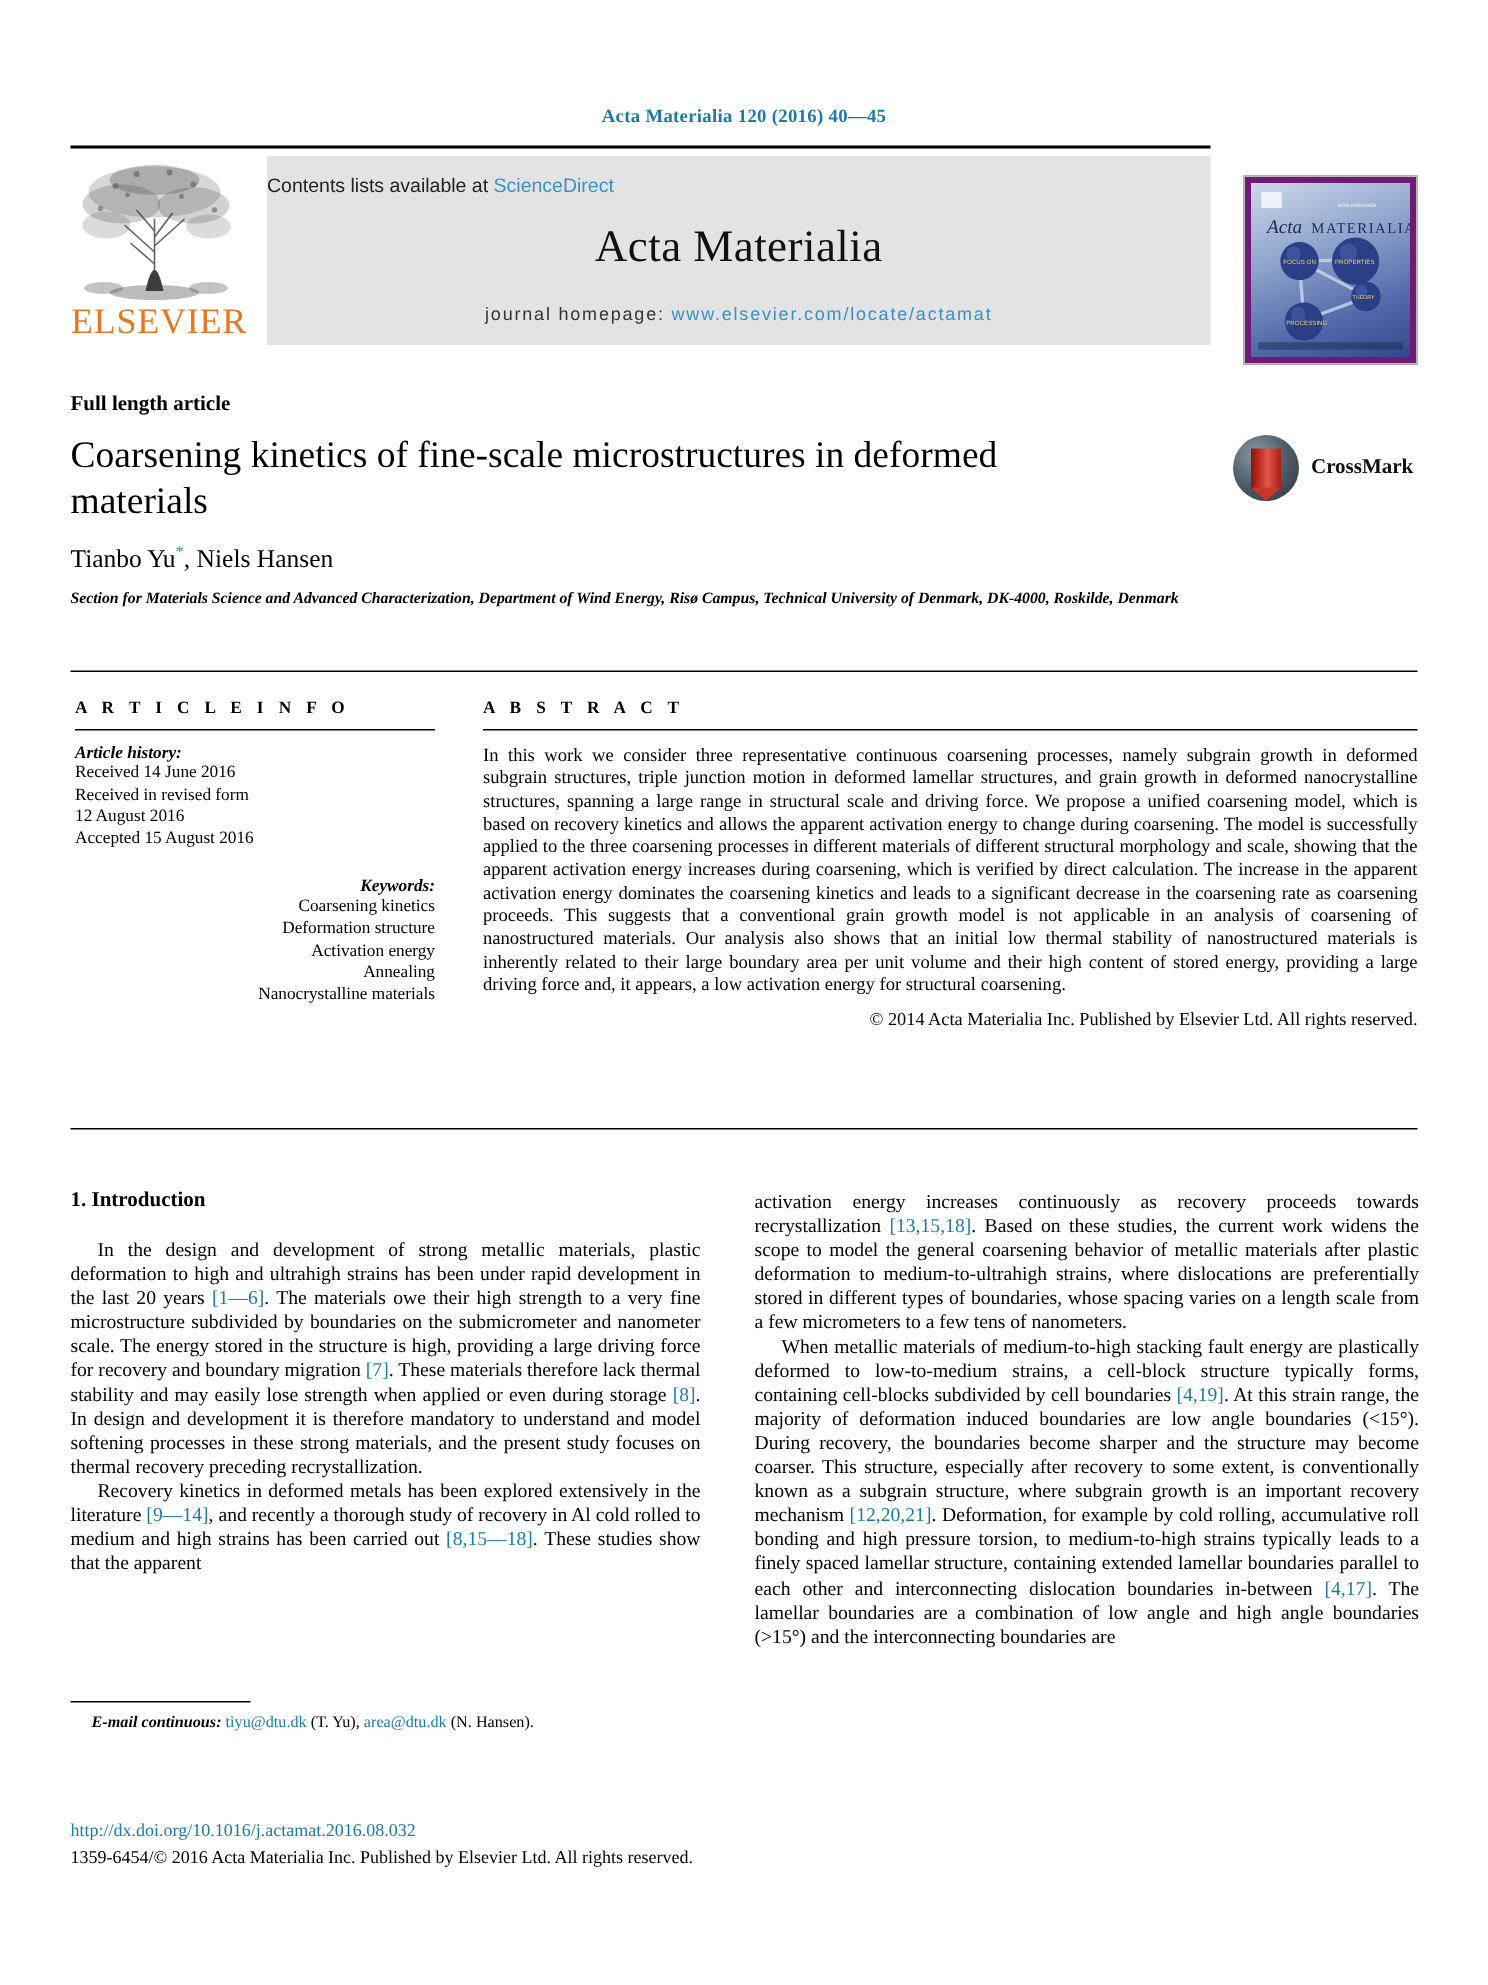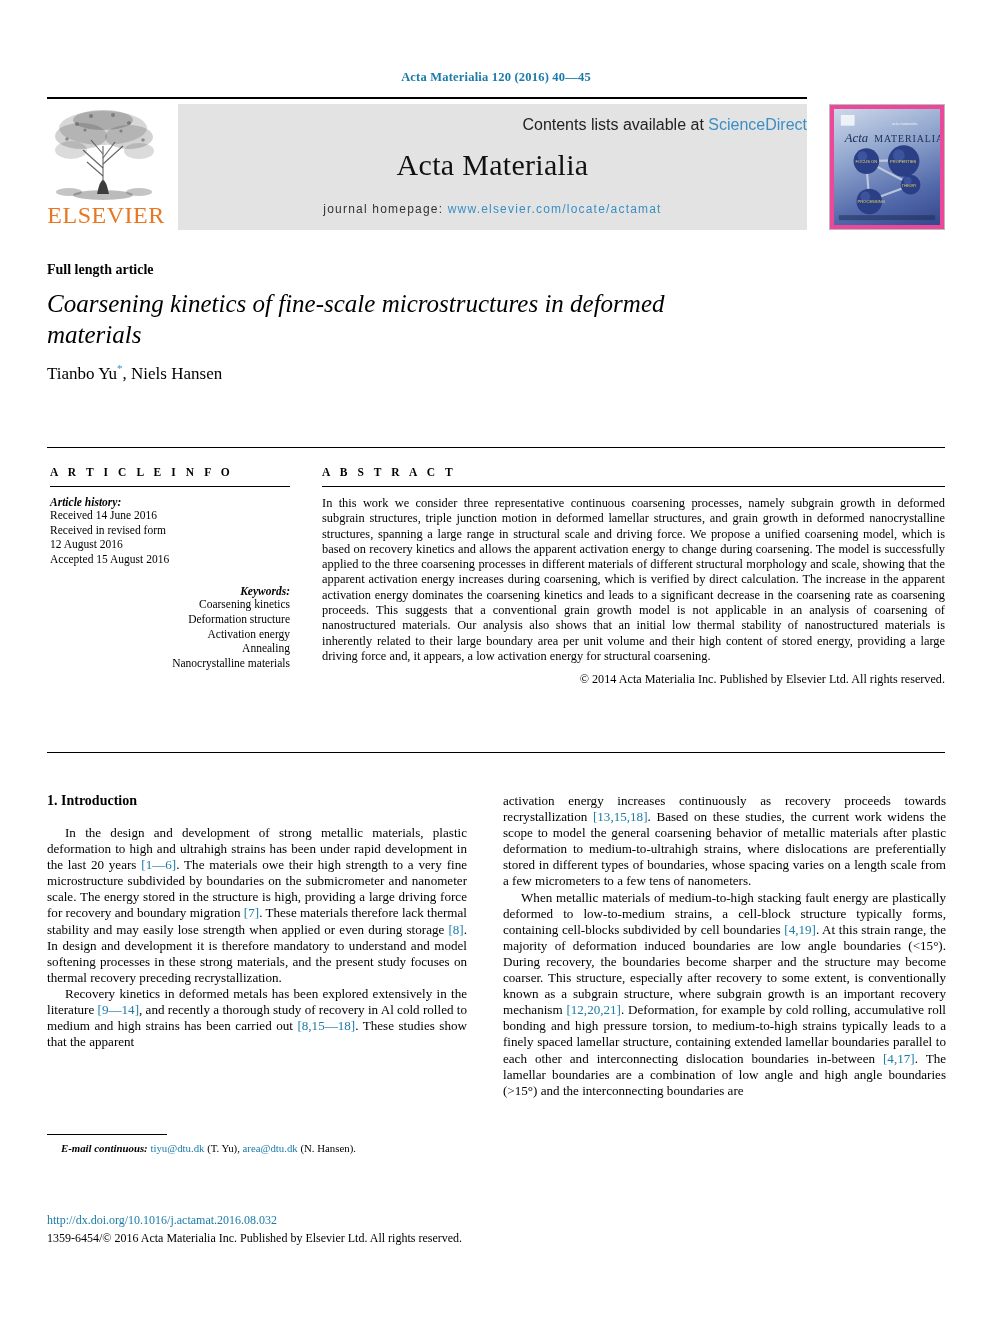--- a/index.html
+++ b/index.html
@@ -80,23 +80,23 @@
     top: 0;
     width: 629px;
     height: 126px;
     background: #e3e3e3;
   }
   .contents-line {
     position: absolute;
     left: 131px;
     top: 12px;
     width: 629px;
-    text-align: right;
+    text-align: left;
     font-family: "Liberation Sans", sans-serif;
-    font-size: 16px;
+    font-size: 13px;
     color: #222;
   }
   .contents-line a { color: #3a8fc4; text-decoration: none; }
   .journal-title {
     position: absolute;
     left: 131px;
     top: 44px;
     width: 629px;
     text-align: center;
     font-family: "Liberation Serif", serif;
@@ -114,25 +114,25 @@
     font-size: 12px;
     color: #333;
     letter-spacing: 1.2px;
   }
   .homepage-line .url { color: #3a8fc4; }
 
   
   .cover-thumb {
     position: absolute;
     right: 0;
-    top: 0;
+    top: 13px;
     width: 116px;
     height: 126px;
     border: 1px solid #bbb;
-    background: #ec4899;
+    background: #701a75;
     box-sizing: border-box;
     padding: 4px;
   }
   .cover-inner {
     width: 100%;
     height: 100%;
     position: relative;
     overflow: hidden;
     background: linear-gradient(160deg,#cdd7ea 0%, #93a8cf 35%, #4f66a8 75%, #33488c 100%);
   }
@@ -148,21 +148,20 @@
   }
   .article-title {
     position: absolute;
     left: 47px;
     top: 288px;
     width: 700px;
     font-family: "Liberation Serif", serif;
     font-size: 25px;
     line-height: 31px;
     color: #000;
-    font-style: italic;
   }
   .authors {
     position: absolute;
     left: 47px;
     top: 362px;
     font-family: "Liberation Serif", serif;
     font-size: 17px;
   }
   .authors sup { color: #3a8fc4; font-size: 11px; }
   .affiliation {
@@ -420,21 +419,28 @@
       </div>
     </div>
 
   </div>
 
   <div class="article-type">Full length article</div>
   <div class="article-title">Coarsening kinetics of fine-scale microstructures in deformed materials</div>
   <div class="authors">
     <span>Tianbo Yu<sup>*</sup>, Niels Hansen</span>
   </div>
-
+  <div class="affiliation">Section for Materials Science and Advanced Characterization, Department of Wind Energy, Risø Campus, Technical University of Denmark, DK-4000, Roskilde, Denmark</div>
+
+  <div class="crossmark">
+    <div class="crossmark-badge">
+      <div class="crossmark-book"></div>
+    </div>
+    <div class="crossmark-text">CrossMark</div>
+  </div>
 
   <div class="rule-top"></div>
 
   <div class="info-col">
     <div class="sect-head">A R T I C L E   I N F O</div>
     <div class="sect-rule"></div>
     <div class="info-sub">Article history:</div>
     <div class="info-line">Received 14 June 2016</div>
     <div class="info-line">Received in revised form</div>
     <div class="info-line">12 August 2016</div>

